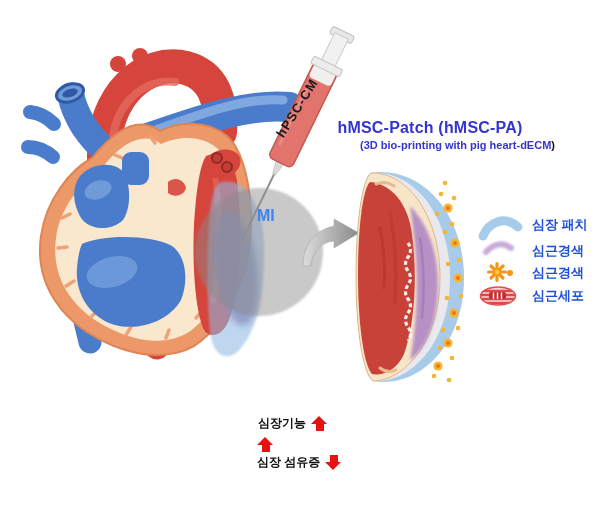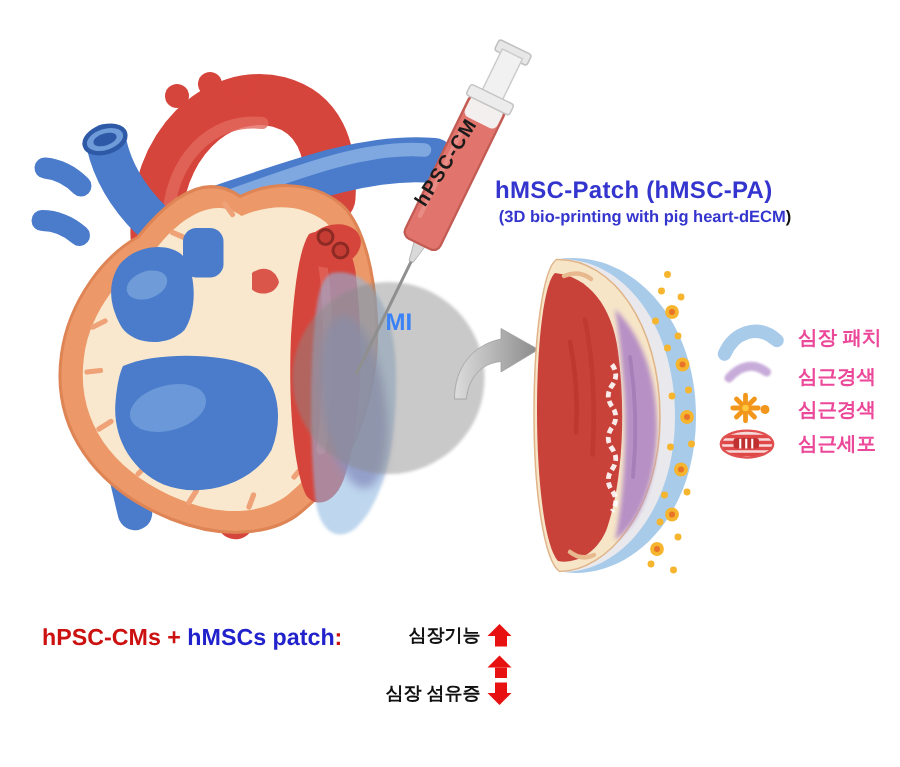--- a/index.html
+++ b/index.html
@@ -1,34 +1,34 @@
 <!DOCTYPE html>
 <html><head>
 <meta charset="utf-8">
 <style>
   html,body{margin:0;padding:0;background:#fff;}
   .canvas{position:relative;width:600px;height:511px;background:#ffffff;overflow:hidden;
           font-family:"Liberation Sans",sans-serif;}
   .abs{position:absolute;}
-  .fig-title{left:330px;top:119px;width:200px;text-align:left;
+  .fig-title{left:330px;top:119px;width:200px;text-align:center;
              font-size:16px;font-weight:bold;color:#3434CE;letter-spacing:.2px;white-space:nowrap;}
-  .fig-subtitle{left:305px;top:139px;width:250px;text-align:center;
+  .fig-subtitle{left:305px;top:139px;width:250px;text-align:right;
                 font-size:11px;font-weight:bold;color:#3434CE;white-space:nowrap;}
   .fig-subtitle .paren{color:#111;}
   .mi-label{left:257px;top:207px;font-size:16px;font-weight:bold;color:#3b82f6;}
   .syringe-label{left:297px;top:108px;transform:translate(-50%,-50%) rotate(-58deg);
                  font-size:13px;font-weight:bold;color:#1a1a1a;letter-spacing:1px;white-space:nowrap;}
-  .legend-label{left:532px;font-size:13px;font-weight:bold;color:#ec4899;white-space:nowrap;}
+  .legend-label{left:532px;font-size:13px;font-weight:bold;color:#1d4ed8;white-space:nowrap;}
   .legend-label.r1{top:216px}.legend-label.r2{top:242px}.legend-label.r3{top:264px}.legend-label.r4{top:287px}
   .summary-heading{left:28px;top:417px;font-size:15.5px;font-weight:bold;white-space:nowrap;}
   .summary-heading .red{color:#CC1111;}
   .summary-heading .blue{color:#2222CC;}
   .effects{left:243px;top:416px;display:flex;flex-direction:column;}
   .effect-row{display:flex;align-items:center;height:15px;margin-bottom:3px;
-              font-size:12px;font-weight:bold;color:#111;white-space:nowrap;justify-content:flex-end;}
+              font-size:12px;font-weight:bold;color:#111;white-space:nowrap;}
   .effect-row.i1{padding-left:15px}.effect-row.i2{padding-left:12px}
   .effect-row.i3{padding-left:0px;margin-bottom:6px}.effect-row.i4{padding-left:9px;margin-top:3px}
   .effect-row.i5{padding-left:14px}
   .block-arrow{position:relative;display:inline-block;width:17px;height:15px;margin-left:5px;}
   .block-arrow.up::before{content:"";position:absolute;left:0;top:0;width:0;height:0;
       border-left:8.5px solid transparent;border-right:8.5px solid transparent;border-bottom:8px solid #E81111;}
   .block-arrow.up::after{content:"";position:absolute;left:4.5px;top:8px;width:8px;height:7px;background:#E81111;}
   .block-arrow.down::before{content:"";position:absolute;left:0;bottom:0;width:0;height:0;
       border-left:8.5px solid transparent;border-right:8.5px solid transparent;border-top:8px solid #E81111;}
   .block-arrow.down::after{content:"";position:absolute;left:4.5px;bottom:8px;width:8px;height:7px;background:#E81111;}
@@ -224,21 +224,20 @@
   <div class="abs fig-subtitle"><span>(3D bio-printing with pig heart-dECM</span><span class="paren">)</span></div>
 
   <div class="abs mi-label">MI</div>
   <div class="abs syringe-label">hPSC-CM</div>
 
   <div class="abs legend-label r1">심장 패치</div>
   <div class="abs legend-label r2">심근경색</div>
   <div class="abs legend-label r3">심근경색</div>
   <div class="abs legend-label r4">심근세포</div>
 
-  <div class="abs summary-heading"><span class="red">hPSC-CMs +</span><span class="blue"> hMSCs patch</span><span class="red">:</span></div>
 
   <div class="abs effects">
     <div class="effect-row i1">
       <span>심장기능</span>
       <span class="block-arrow up"></span>
     </div>
     <div class="effect-row i4">
       <span class="block-arrow up"></span>
     </div>
     <div class="effect-row i5">

